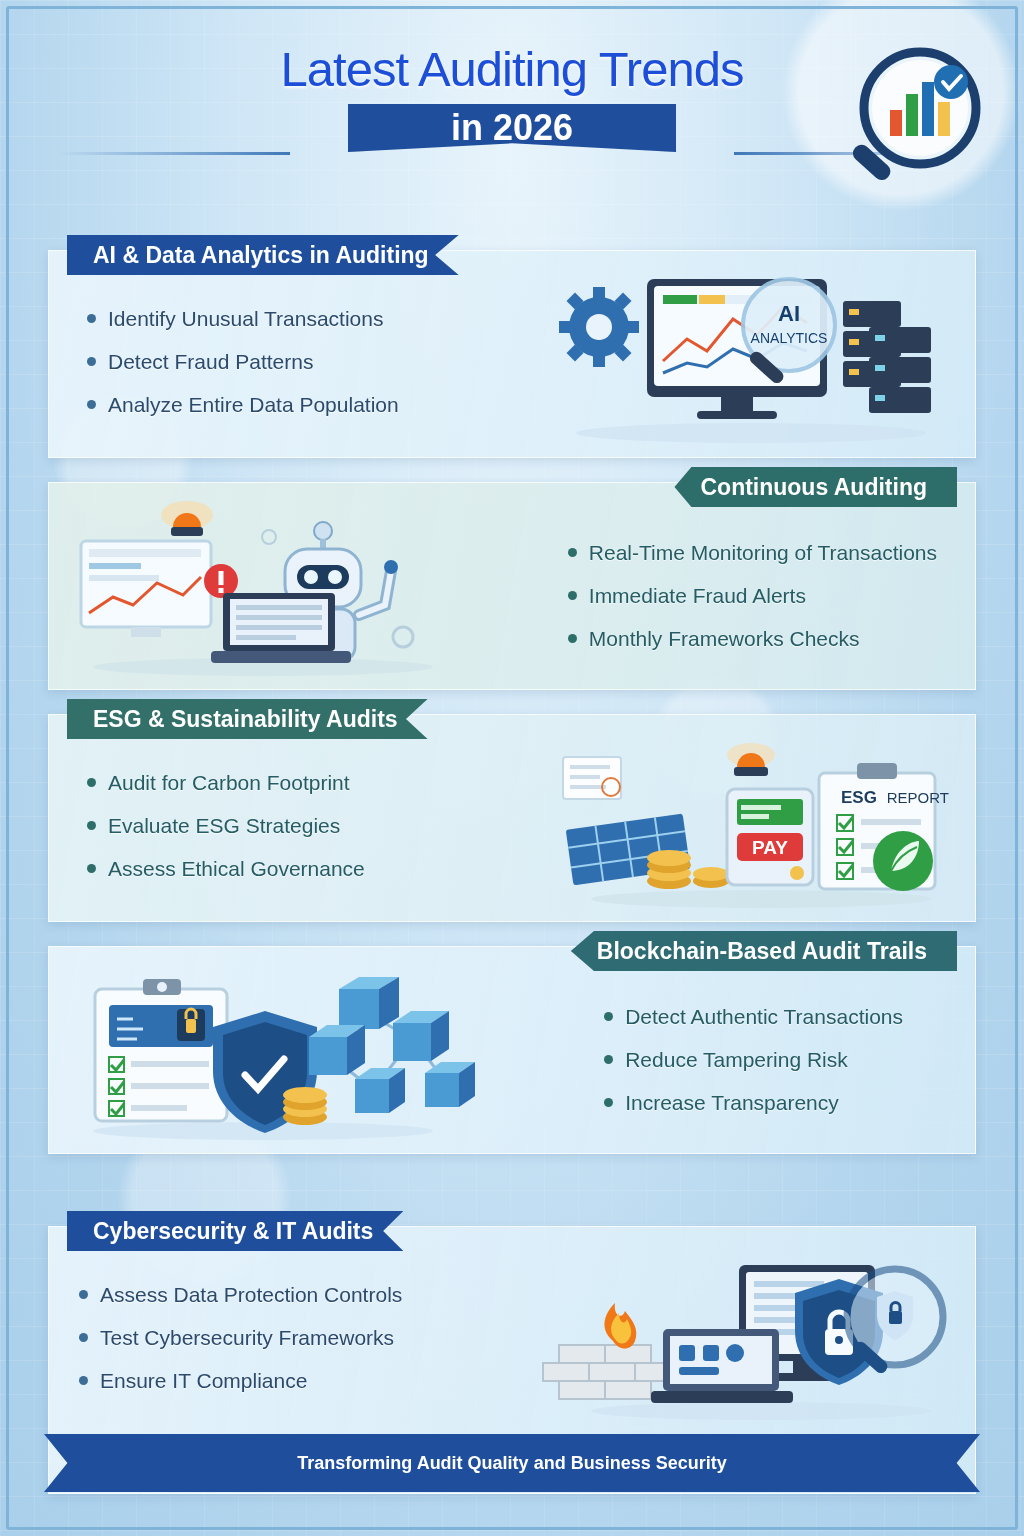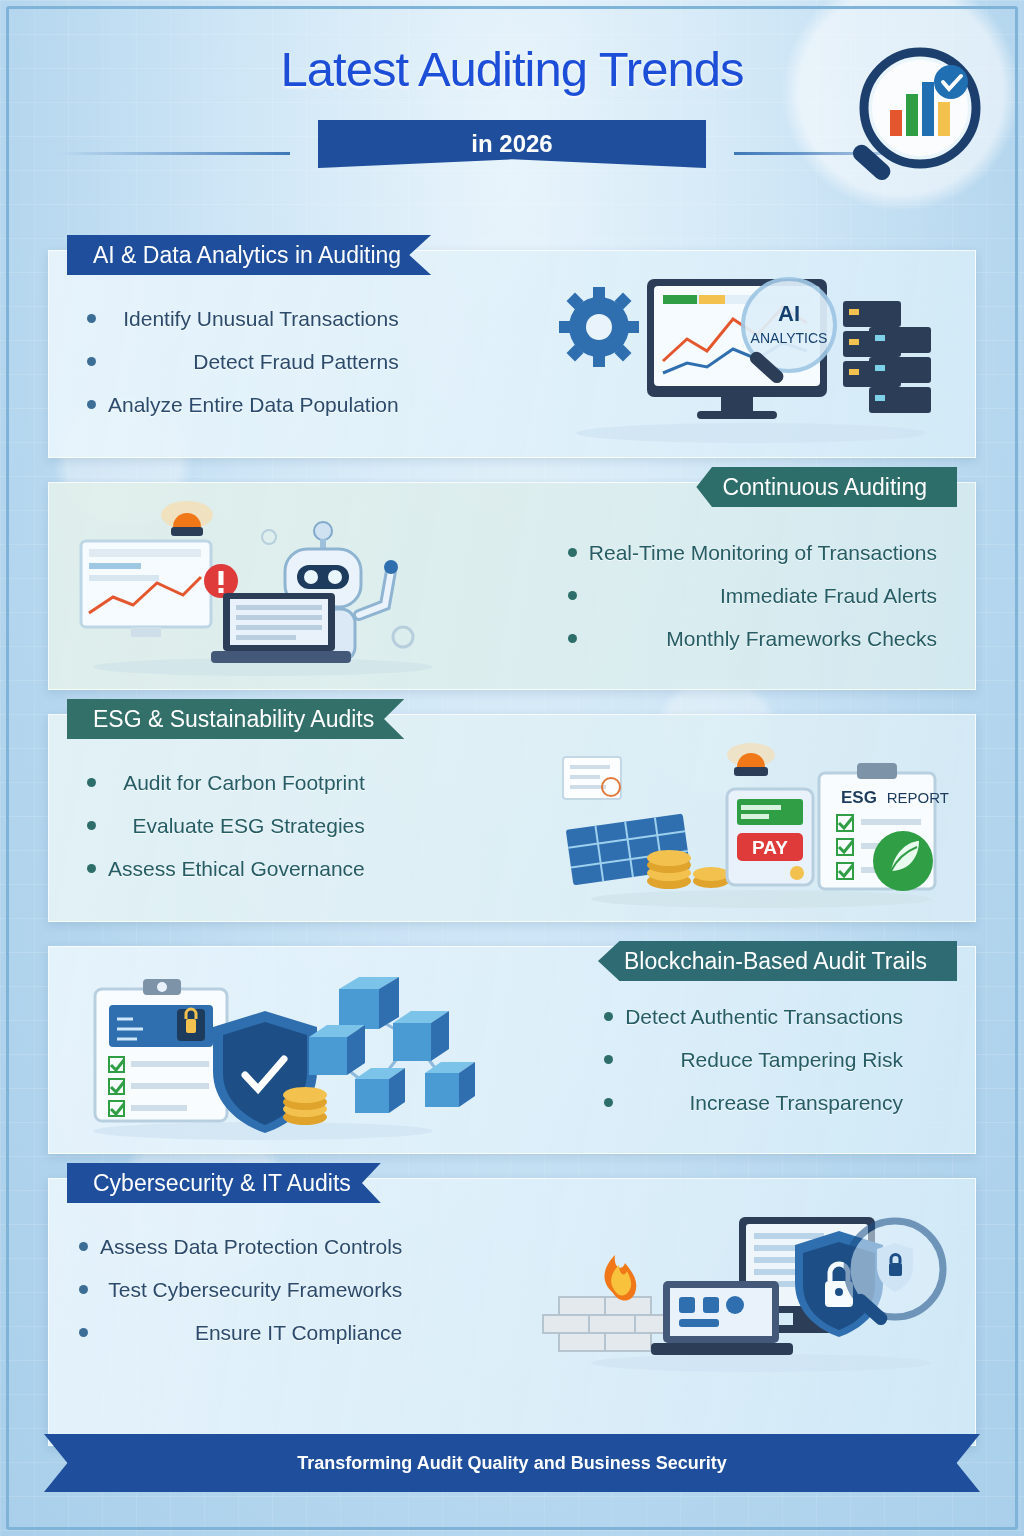--- a/index.html
+++ b/index.html
@@ -48,25 +48,25 @@
   .header { position: absolute; top: 44px; left: 0; width: 100%; text-align: center; }
   .title {
     font-size: 49px;
     font-weight: normal;
     color: #1d4ed8;
     letter-spacing: -1px;
     text-shadow: 0 2px 3px rgba(255,255,255,.85);
     line-height: 1.06;
   }
   .subtitle-ribbon{
-    margin: 24px auto 0;
-    width: 388px; height: 48px;
+    margin: 8px auto 0;
+    width: 328px; height: 48px;
     background: #1f4f9c;
     color: #ffffff;
-    font-size: 24px; font-weight: bold;
+    font-size: 36px; font-weight: bold;
     display:flex; align-items:center; justify-content:center;
     clip-path: polygon(0 0, 100% 0, 100% 100%, 50% 82%, 0 100%);
     box-shadow: 0 3px 5px rgba(0,0,0,.18);
   }
   .rule-left, .rule-right{
     position:absolute; top:152px; height:3px; width:232px;
     background:linear-gradient(90deg, rgba(31,79,156,0), #3e77b8);
   }
   .rule-left{ left:58px; }
   .rule-right{ right:58px; background:linear-gradient(270deg, rgba(31,79,156,0), #3e77b8); }
@@ -79,47 +79,46 @@
     position:absolute;
     left:48px; right:48px;
     background: linear-gradient(100deg, rgba(233,245,252,.92), rgba(214,236,248,.86));
     border: 1px solid rgba(255,255,255,.75);
     box-shadow: 0 3px 9px rgba(40,80,130,.14);
   }
   .section.s1 { top: 250px;  height: 208px; }
   .section.s2 { top: 482px;  height: 208px; background:linear-gradient(100deg, rgba(226,240,235,.92), rgba(214,235,240,.88)); }
   .section.s3 { top: 714px;  height: 208px; background:linear-gradient(100deg, rgba(229,243,245,.92), rgba(216,236,246,.88)); }
   .section.s4 { top: 946px;  height: 208px; }
-  .section.s5 { top: 1178px; height: 268px; }
+  .section.s5 { top: 1226px; height: 268px; }
 
   .ribbon{
     position:absolute; top:-16px;
     height:40px;
     display:flex; align-items:center;
-    color:#fff; font-weight:normal; font-size:23px;
+    color:#fff; font-weight:bold; font-size:23px;
     padding:0 30px 0 26px;
     box-shadow:0 3px 5px rgba(0,0,0,.17);
   }
   .ribbon.left{ left:18px; clip-path: polygon(0 0, 100% 0, 94% 50%, 100% 100%, 0 100%); }
   .ribbon.right{ right:18px; clip-path: polygon(6% 0, 100% 0, 100% 100%, 6% 100%, 0 50%); }
   .ribbon.blue{ background:#1f4f9c; }
   .ribbon.teal{ background:#2e6e6a; }
   .ribbon.teal2{ background:#34706a; }
-  .ribbon.teal3{ background:#2f6b72;margin-top:10px; }
+  .ribbon.teal3{ background:#2f6b72; }
 
   .bullets{ position:absolute; top:56px; }
   .bullets.l{ left:38px; }
   .bullets.r{ right:38px; text-align:left; }
   .bullet{
     display:flex; align-items:center; gap:12px;
     font-size:21px; line-height:1.1;
     margin-bottom:20px;
     color:#2c4a6b;
     text-shadow:0 1px 1px rgba(255,255,255,.8);
-    justify-content:space-between;
   }
   .dot{ width:9px; height:9px; border-radius:50%; background:#3c6d96; flex:0 0 auto; }
   .sec-teal .bullet{ color:#265c63; }
   .sec-teal .dot{ background:#2e6e6a; }
 
   .art{ position:absolute; top:14px; height:180px; }
   .art.r{ right:24px; width:400px; }
   .art.l{ left:24px; width:400px; }
 
   

